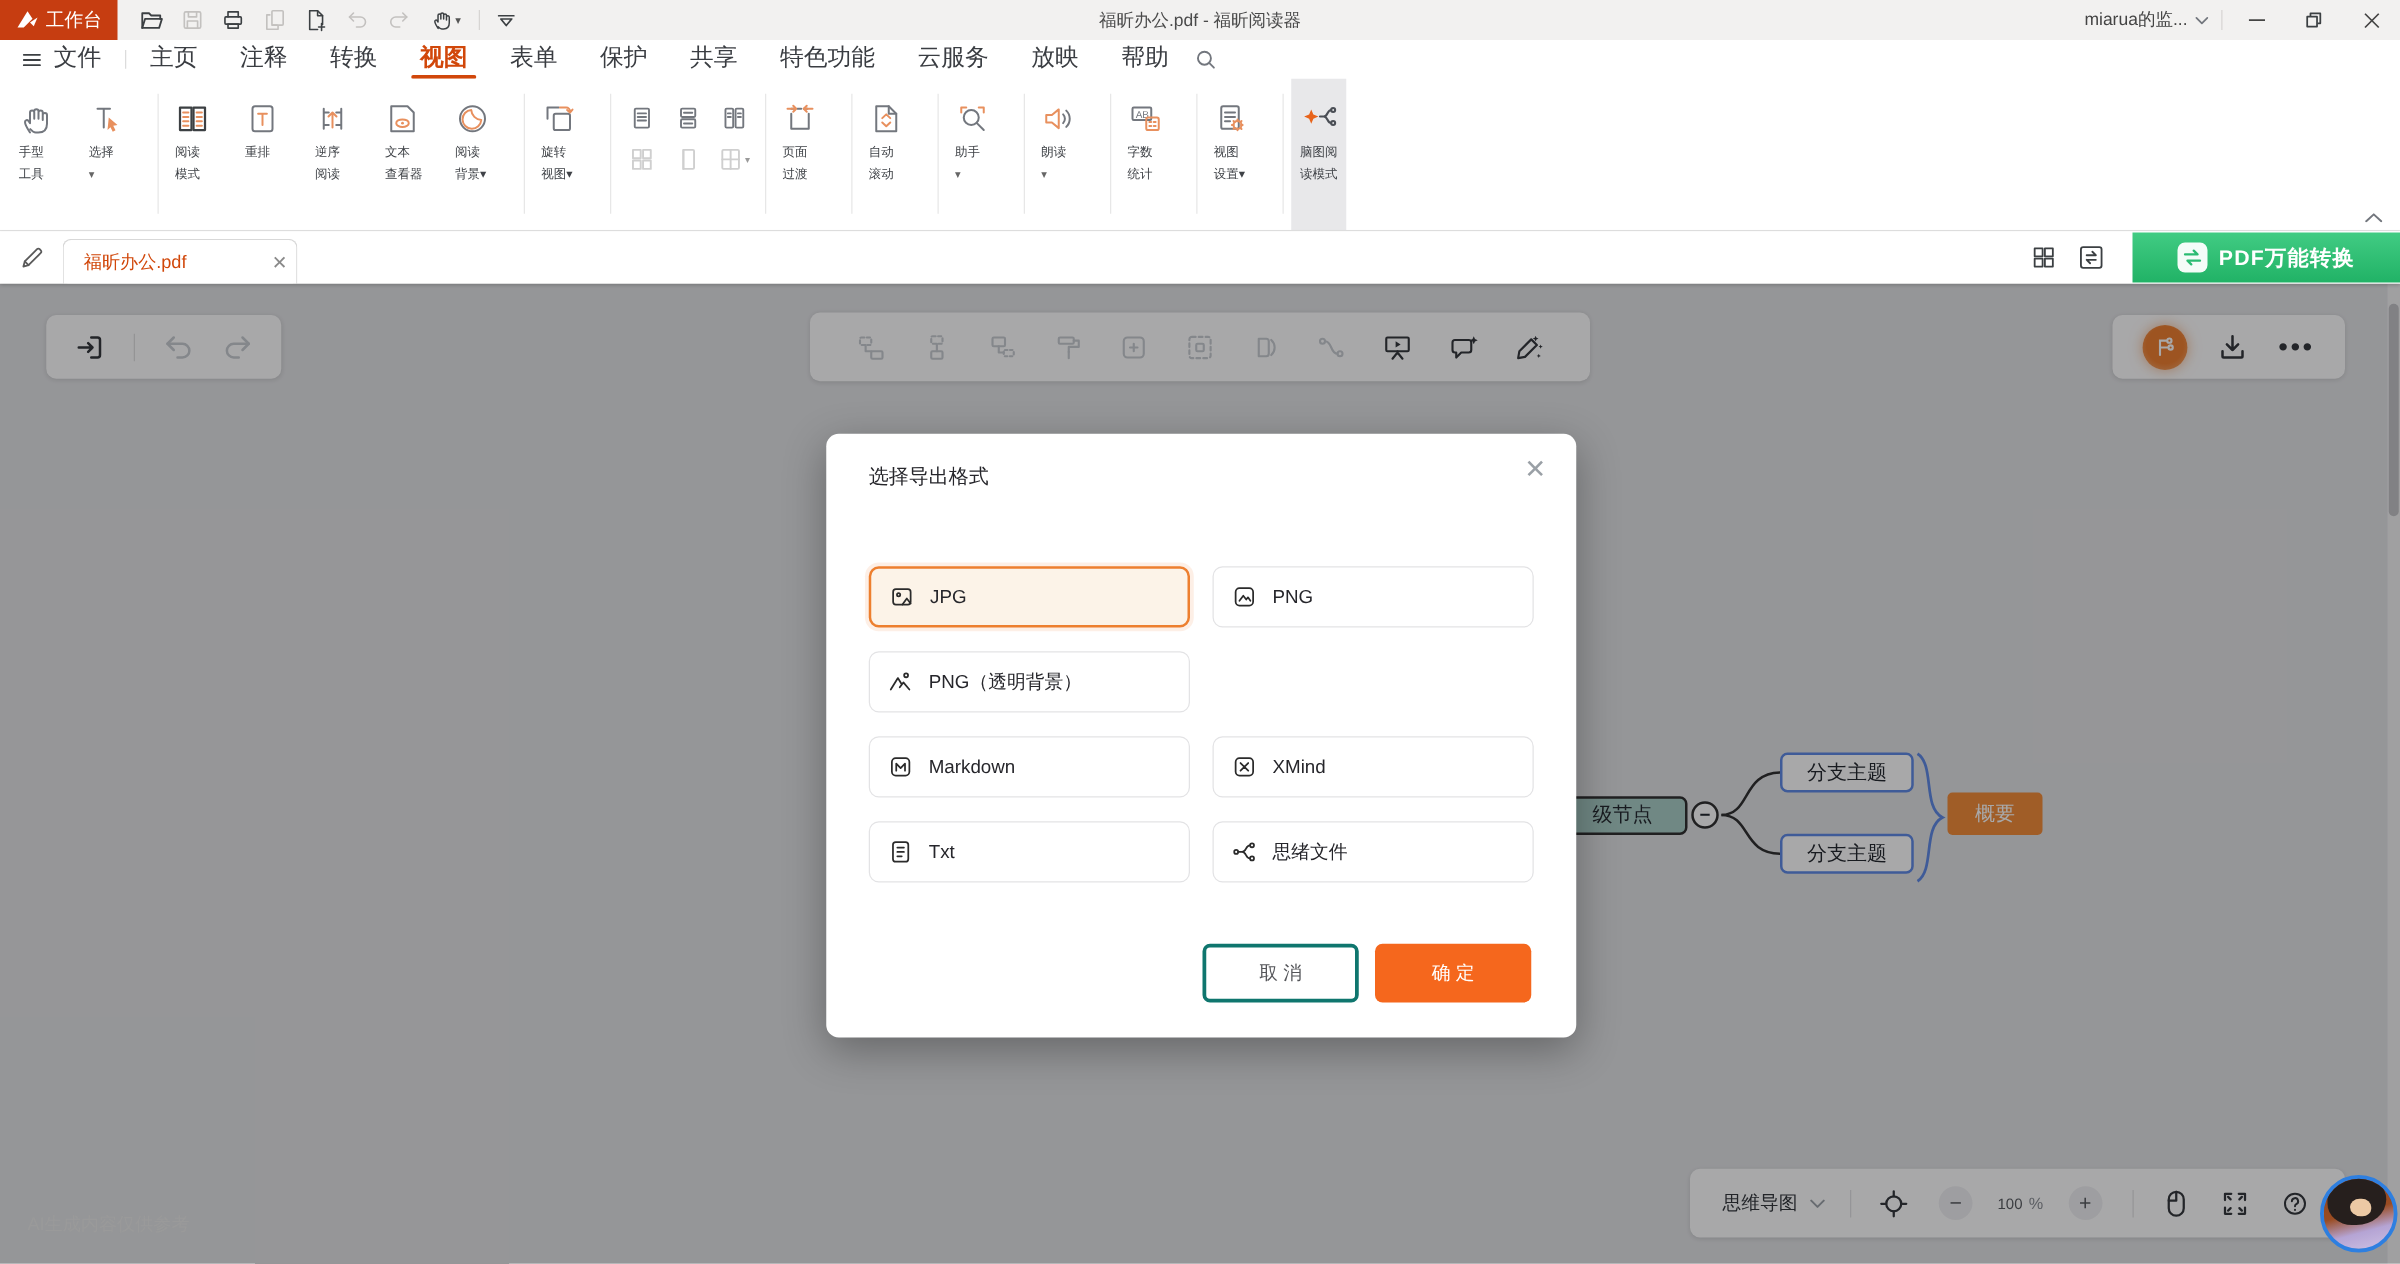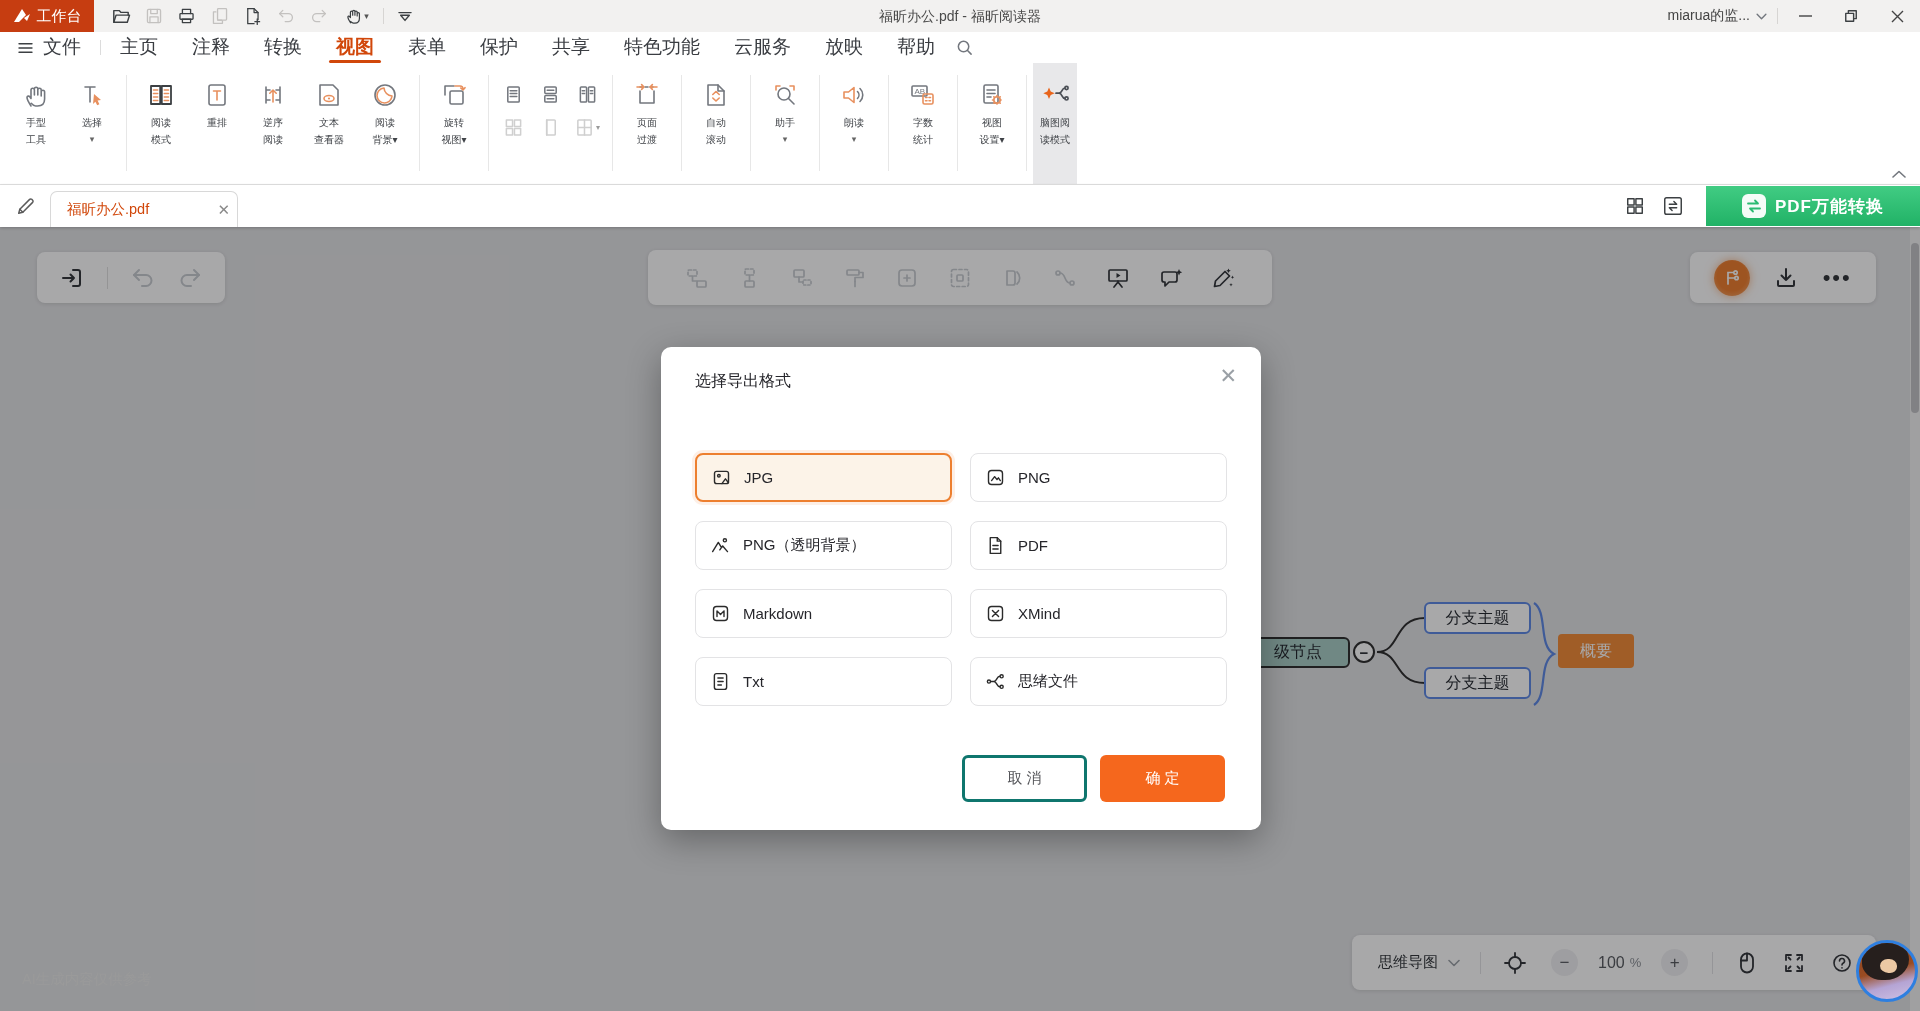--- a/index.html
+++ b/index.html
@@ -33,21 +33,21 @@
   .menu-item{padding:0 17px;height:31px;line-height:30px;white-space:nowrap;position:relative}
   .menu-item.active{color:#d1470a;font-weight:bold}
   .menu-item.active::after{content:"";position:absolute;left:10px;right:10px;bottom:0;height:3px;
            background:#d1470a;border-radius:2px}
   .menu-div{width:1px;height:15px;background:#dcdcdc;margin:0 2px}
 
   
   #ribbon{position:absolute;left:0;top:63px;width:1920px;height:122px;background:#fff;
           border-bottom:1px solid #e2e2e2;display:flex;align-items:flex-start;padding-left:8px;
           box-sizing:border-box}
-  .r-item{display:flex;flex-direction:column;align-items:center;padding:13px 7px 0;min-width:42px}
+  .r-item{display:flex;flex-direction:column;align-items:flex-start;padding:13px 7px 0;min-width:42px}
   .r-ic{height:38px;display:flex;align-items:center;justify-content:center}
   .r-lab{font-size:10px;line-height:17px;color:#3f4247;text-align:center;white-space:nowrap}
   .r-item.active{background:#e8e8ea;height:121px;box-sizing:border-box}
   .r-div{width:1px;height:96px;background:#e7e7e7;margin:12px 6px 0;flex:none}
   .r-grid{display:grid;grid-template-columns:repeat(3,37px);grid-auto-rows:33px;padding-top:15px;
           align-items:center;justify-items:center}
   .ribbon-collapse{margin-left:auto;margin-right:14px;align-self:flex-end;padding-bottom:6px}
 
   
   #tabbar{position:absolute;left:0;top:185px;width:1920px;height:42px;background:#fff;
@@ -735,21 +735,21 @@
         </svg>
     </span>
     <span class="sb-div" style="margin-left:20px"></span>
     <span style="margin-left:22px">
       <svg class="mm-ic on" width="24" height="24" viewBox="0 0 24 24" style="stroke-width:1.8">
           <circle cx="12" cy="12" r="6"></circle>
           <path d="M12,2 v4 M12,18 v4 M2,12 h4 M18,12 h4"></path>
         </svg>
     </span>
     <span class="round-btn" style="margin-left:24px">−</span>
-    <span style="margin-left:20px;color:#55585d;font-size:16px">100</span>
+    <span style="margin-left:20px;color:#55585d;font-size:12px">100</span>
     <span style="margin-left:5px;color:#8a8e94;font-size:13px">%</span>
     <span class="round-btn" style="margin-left:20px">+</span>
     <span class="sb-div" style="margin-left:24px"></span>
     <span style="margin-left:24px">
       <svg class="mm-ic on" width="20" height="24" viewBox="0 0 20 24" style="stroke-width:1.8">
           <rect x="4" y="2.5" width="12" height="19" rx="6"></rect>
           <path d="M10,2.5 v7 M4,9.5 h6"></path>
         </svg>
     </span>
     <span style="margin-left:26px">
@@ -794,28 +794,20 @@
         </svg>
       <span>PNG</span>
     </div>
     <div class="fmt" style="left:34px;top:174px">
       <svg width="21" height="21" viewBox="0 0 24 24">
           <path d="M3,19 L9.5,8.5 13,14.2 M11.2,17 l3.3,-4.5 L20,19"></path>
           <circle cx="17" cy="6" r="1.8"></circle>
         </svg>
       <span>PNG（透明背景）</span>
     </div>
-    <div class="fmt" style="left:309px;top:174px">
-      <svg width="21" height="21" viewBox="0 0 24 24">
-          <path d="M6,3 h8 l4,4 v14 H6 Z"></path>
-          <path d="M14,3 v4 h4"></path>
-          <path d="M9,12 h6 M9,16 h6"></path>
-        </svg>
-      <span>PDF</span>
-    </div>
     <div class="fmt" style="left:34px;top:242px">
       <svg width="21" height="21" viewBox="0 0 24 24">
           <rect x="4" y="4" width="16" height="16" rx="3.5"></rect>
           <path d="M8,15.5 V9 l4,4.2 L16,9 v6.5"></path>
         </svg>
       <span>Markdown</span>
     </div>
     <div class="fmt" style="left:309px;top:242px">
       <svg width="21" height="21" viewBox="0 0 24 24">
           <rect x="4" y="4" width="16" height="16" rx="3.5"></rect>

